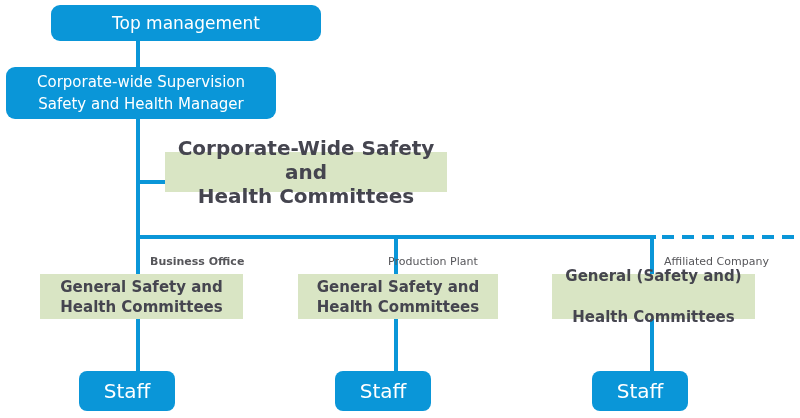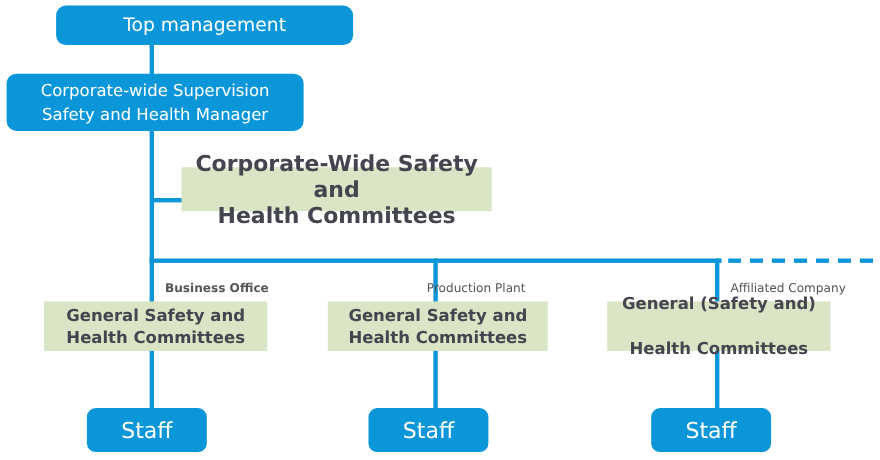--- a/index.html
+++ b/index.html
@@ -45,21 +45,21 @@
     color: #45454f;
     font-weight: bold;
   }
   .blue-top      { left: 6px;   top: 5px;   width: 270px; height: 36px; font-size: 17px; margin-left: 45px; }
   .blue-manager  { left: 6px;   top: 67px;  width: 270px; height: 52px; font-size: 15px; line-height: 22px; }
   .green-main    { left: 165px; top: 152px; width: 282px; height: 40px; font-size: 20px; line-height: 24px; }
   .green-sub     { top: 274px;  height: 45px; font-size: 15px; line-height: 20px; }
   .green-sub-1   { left: 40px;  width: 203px; }
   .green-sub-2   { left: 298px; width: 200px; }
   .green-sub-3   { left: 552px; width: 203px; gap: 21px; }
-  .staff         { top: 371px;  height: 40px; width: 109px; font-size: 20px; border-radius: 8px; }
+  .staff         { top: 371px;  height: 40px; width: 96px; font-size: 20px; border-radius: 8px; }
   .staff-1       { left: 79px;  }
   .staff-2       { left: 335px; }
   .staff-3       { left: 592px; }
   .branch-label {
     position: absolute;
     top: 255px;
     height: 15px;
     font-size: 11px;
     color: #56565a;
     z-index: 2;

